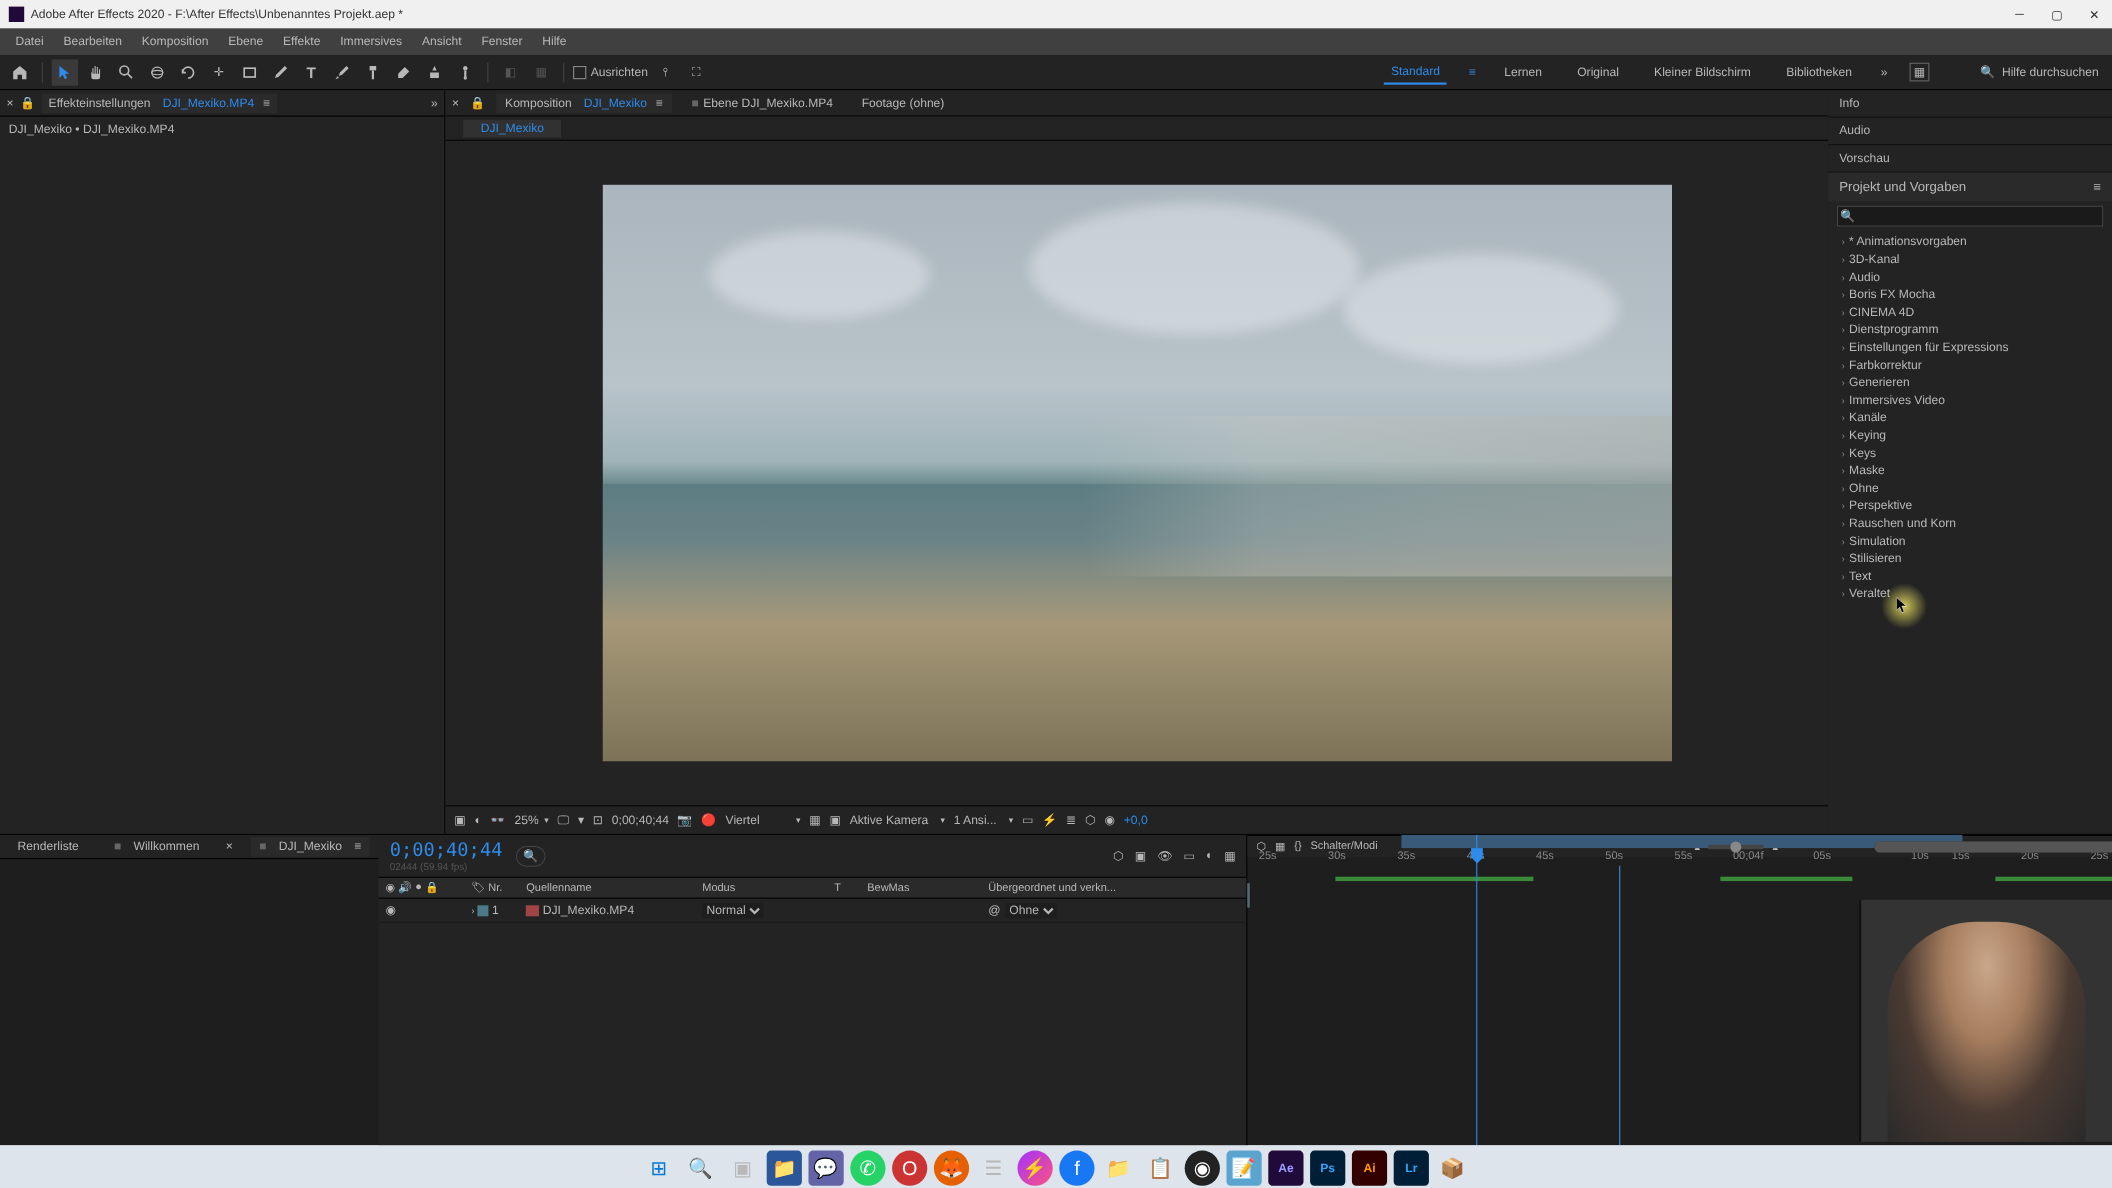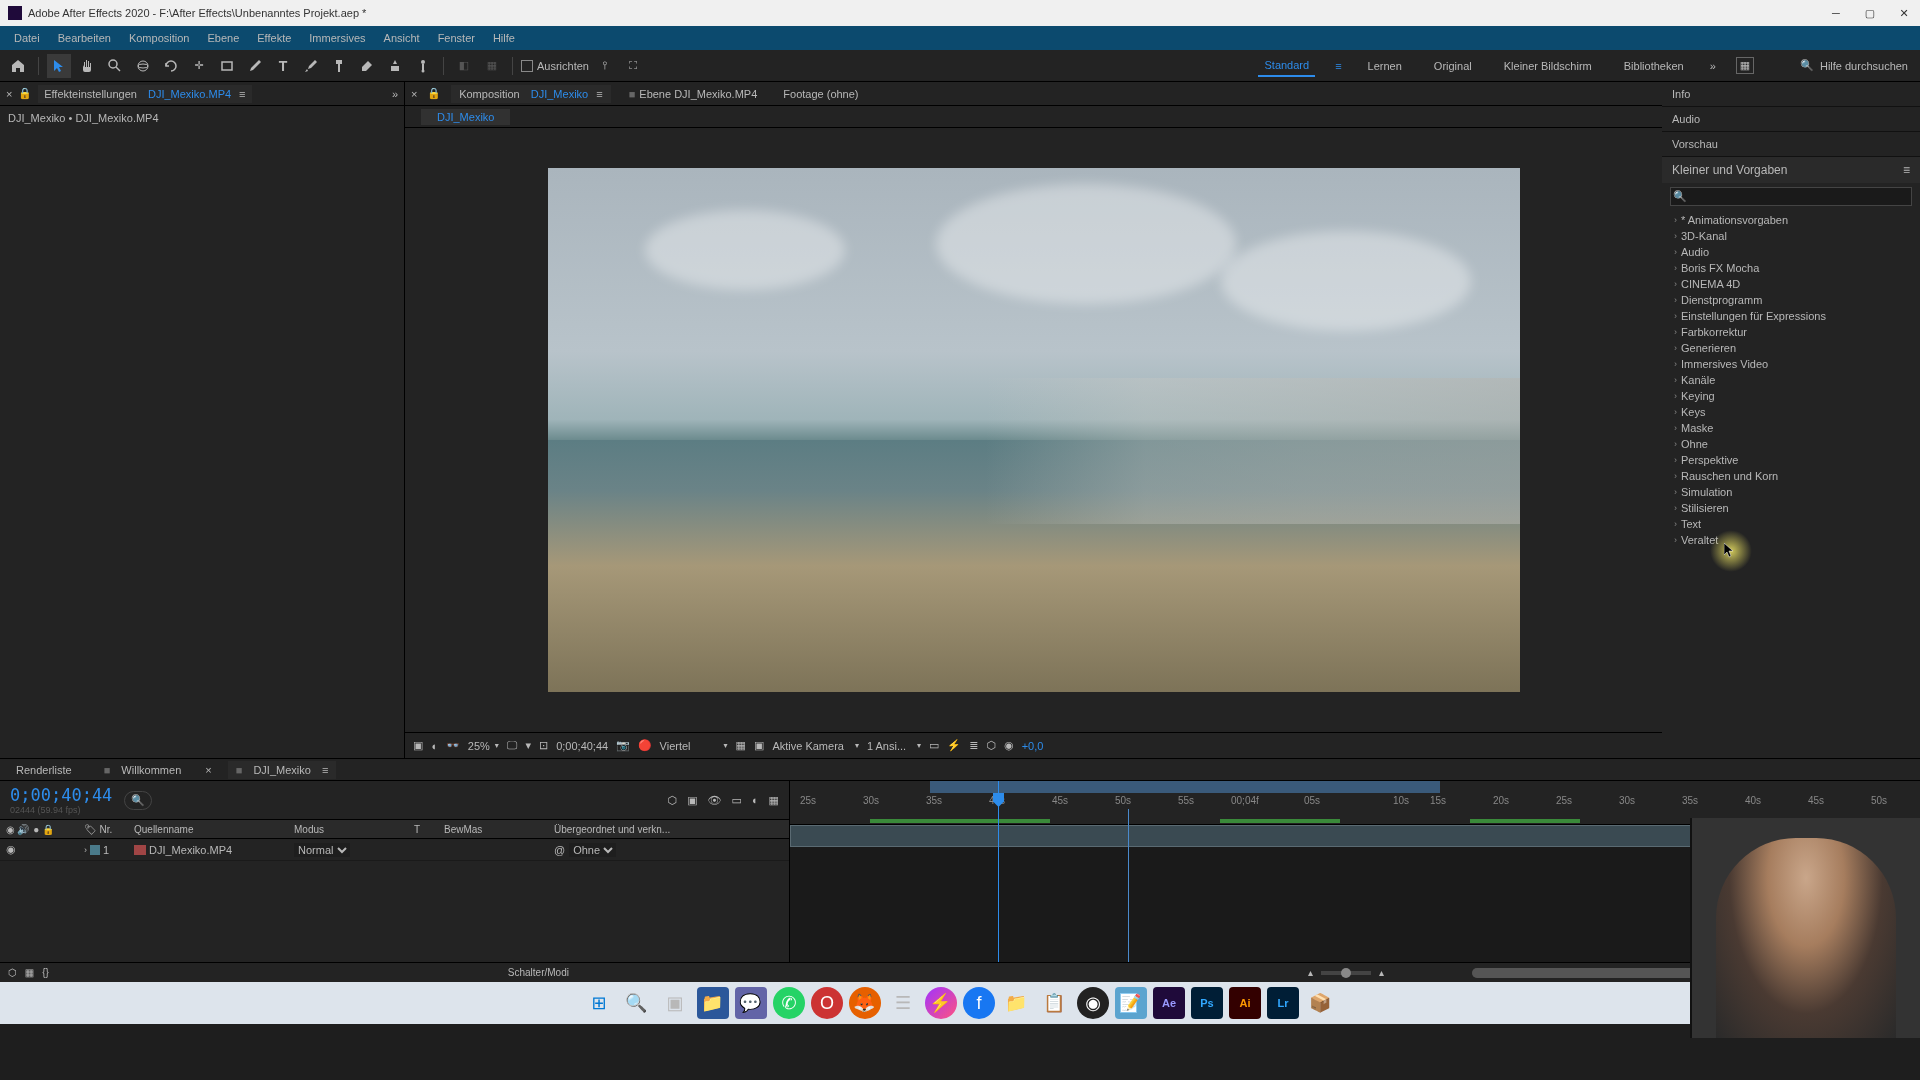--- a/index.html
+++ b/index.html
@@ -6,21 +6,21 @@
 body { background: #1e1e1e; color: #b8b8b8; font-size: 11px; overflow: hidden; width: 1920px; height: 1080px; }
 
 
 .titlebar { height: 26px; background: #f0f0f0; color: #333; display: flex; align-items: center; padding: 0 8px; justify-content: space-between; }
 .titlebar-left { display: flex; align-items: center; gap: 6px; }
 .ae-icon { width: 14px; height: 14px; background: #1f0a3a; display: inline-block; }
 .titlebar-right { display: flex; gap: 18px; }
 .titlebar-btn { width: 16px; height: 16px; display: flex; align-items: center; justify-content: center; cursor: pointer; }
 
 
-.menubar { height: 24px; background: #0c4a6e; display: flex; align-items: center; padding: 0 6px; gap: 2px; text-align: center; }
+.menubar { height: 24px; background: #404040; display: flex; align-items: center; padding: 0 6px; gap: 2px; text-align: center; }
 .menu-item { padding: 3px 8px; cursor: pointer; }
 
 
 .toolbar { height: 32px; background: #232323; border-bottom: 1px solid #000; display: flex; align-items: center; padding: 0 6px; gap: 4px; }
 .tool { width: 24px; height: 24px; display: flex; align-items: center; justify-content: center; cursor: pointer; color: #b8b8b8; }
 .tool.active { background: #3a3a3a; color: #2d8ceb; }
 .tool svg { width: 16px; height: 16px; }
 .tool-sep { width: 1px; height: 18px; background: #444; margin: 0 4px; }
 .toolbar-check { display: flex; align-items: center; gap: 4px; }
 .workspace-tabs { margin-left: auto; display: flex; align-items: center; gap: 20px; }
@@ -57,21 +57,21 @@
 
 .right-panel { width: 258px; background: #232323; display: flex; flex-direction: column; }
 .rp-section { padding: 6px 10px; border-bottom: 1px solid #111; cursor: pointer; }
 .rp-header { font-size: 12px; padding: 6px 10px; background: #2a2a2a; display: flex; justify-content: space-between; align-items: center;}
 .rp-search { margin: 4px 8px; background: #1a1a1a; border: 1px solid #444; padding: 2px; display: flex; align-items: center; gap: 4px; }
 .effect-list { flex: 1; overflow: hidden; padding: 2px 4px; }
 .effect-item { padding: 2px 8px; display: flex; align-items: center; gap: 4px; cursor: pointer; }
 .chev { font-size: 9px; color: #888; }
 
 
-.timeline-panel { height: 224px; background: #1e1e1e; border-top: 1px solid #000; display: flex; flex-direction: column; }
+.timeline-panel { height: 283px; background: #1e1e1e; border-top: 1px solid #000; display: flex; flex-direction: row; }
 .tl-tabs { height: 22px; display: flex; align-items: center; padding: 0 8px; gap: 16px; background: #232323; border-bottom: 1px solid #000;}
 .tl-tab { padding: 3px 8px; display: flex; align-items: center; gap: 4px;}
 .tl-tab.active { background: #2a2a2a; }
 .tl-body { flex: 1; display: flex; }
 .tl-left { width: 790px; background: #232323; border-right: 1px solid #000; }
 .tl-timecode { padding: 4px 10px; display: flex; align-items: center; gap: 12px;}
 .timecode { color: #2d8ceb; font-size: 17px; font-family: monospace; }
 .tl-header-row { height: 20px; display: flex; align-items: center; background: #2a2a2a; border-top: 1px solid #000; border-bottom: 1px solid #000; font-size: 10px; }
 .tl-col { padding: 0 6px; }
 .tl-layer-row { height: 22px; display: flex; align-items: center; border-bottom: 1px solid #1a1a1a; }
@@ -313,21 +313,21 @@
       <span class="vc-item">◉</span>
       <span class="vc-item vc-val">+0,0</span>
     </div>
   </div>
 
   <div class="right-panel">
     <div class="rp-section">Info</div>
     <div class="rp-section">Audio</div>
     <div class="rp-section">Vorschau</div>
     <div class="rp-header">
-      <span>Kleiner und Vorgaben</span>
+      <span>Projekt und Vorgaben</span>
       <span>≡</span>
     </div>
     <div class="rp-search">
       <span>🔍</span>
     </div>
     <div class="effect-list">
       <div class="effect-item">
           <span class="chev">›</span>
           <span>* Animationsvorgaben</span>
         </div>

